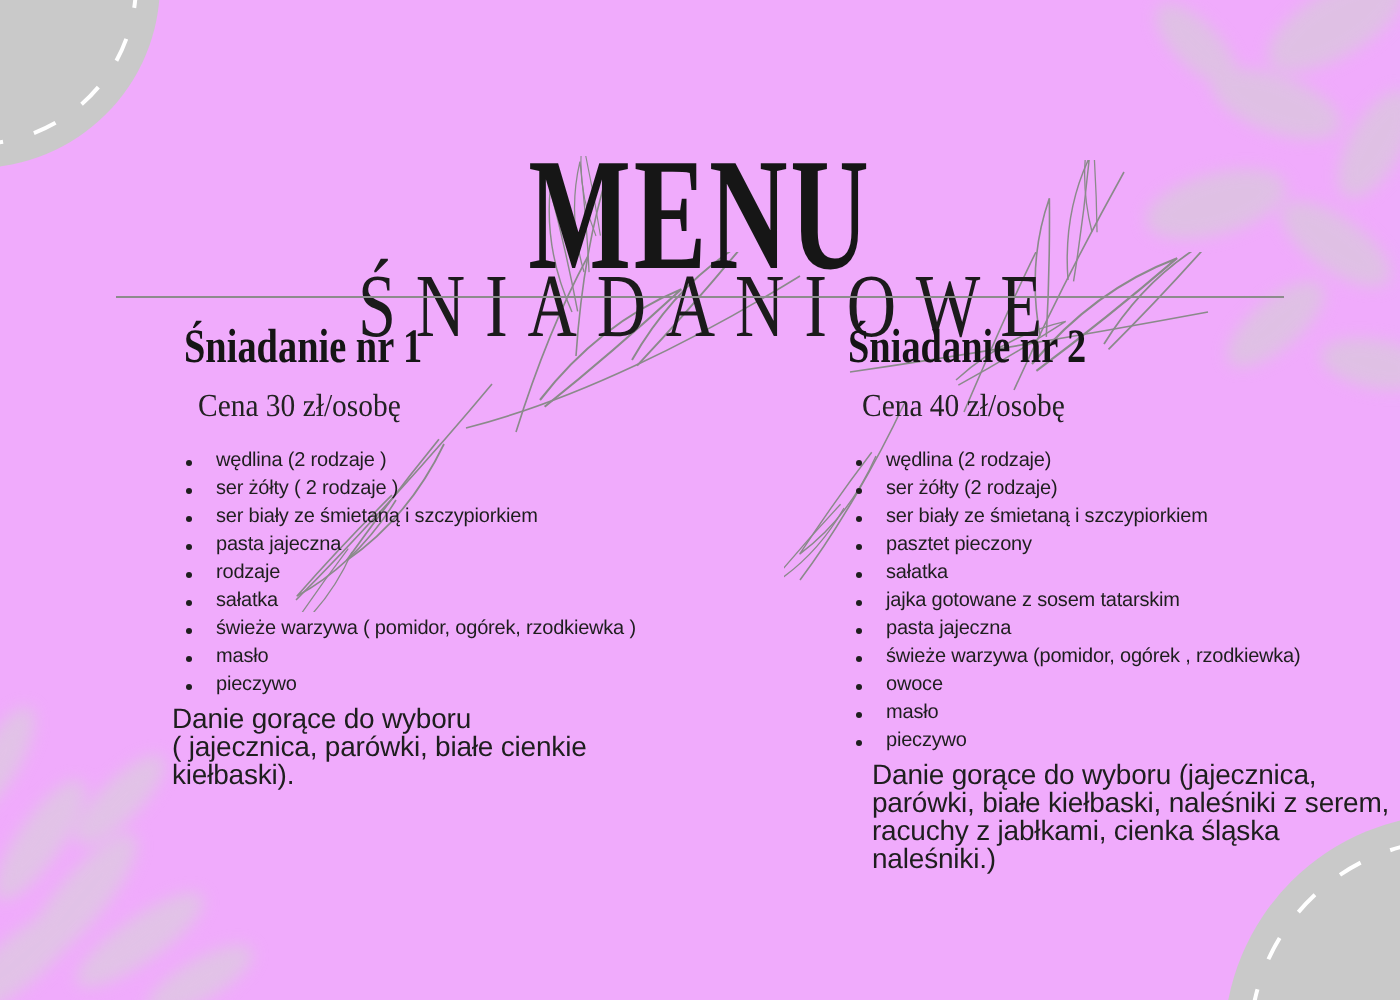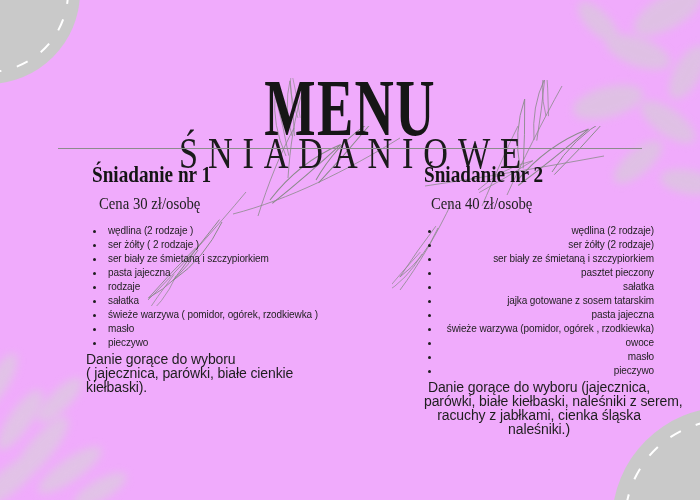--- a/index.html
+++ b/index.html
@@ -34,31 +34,31 @@
     font-family:"Liberation Serif","DejaVu Serif",serif;
     font-size:24px;line-height:28px;color:#151515;margin:0 0 0 6px;
     transform:scaleX(.8);transform-origin:left center;white-space:nowrap;
   }
   .price{
     font-family:"Liberation Serif","DejaVu Serif",serif;
     font-size:16px;line-height:20px;color:#222;margin:6px 0 0 13px;
     transform:scaleX(.92);transform-origin:left center;white-space:nowrap;
   }
   ul.items{list-style:none;margin:10px 0 0 0;padding:0;}
-  .col2 ul.items{margin-left:3px;text-align:right;}
+  .col2 ul.items{margin-left:3px;}
   ul.items li{
     position:relative;padding-left:22px;font-size:10px;line-height:14px;
     letter-spacing:-0.1px;color:#1e1e1e;
   }
   ul.items li::before{
     content:"";position:absolute;left:7px;top:5.5px;width:3px;height:3px;
     border-radius:50%;background:#1e1e1e;
   }
   .note{margin-top:2px;}
-  .col2 .note{margin-left:6px;text-align:center;}
+  .col2 .note{margin-left:18px;}
   .note-line{font-size:14px;line-height:14px;letter-spacing:-0.1px;color:#1e1e1e;white-space:nowrap;}
 </style>
 </head>
 <body>
 
 <div class="page">
 
   <svg width="0" height="0" style="position:absolute" aria-hidden="true">
     <defs>
       <g id="leaf">

